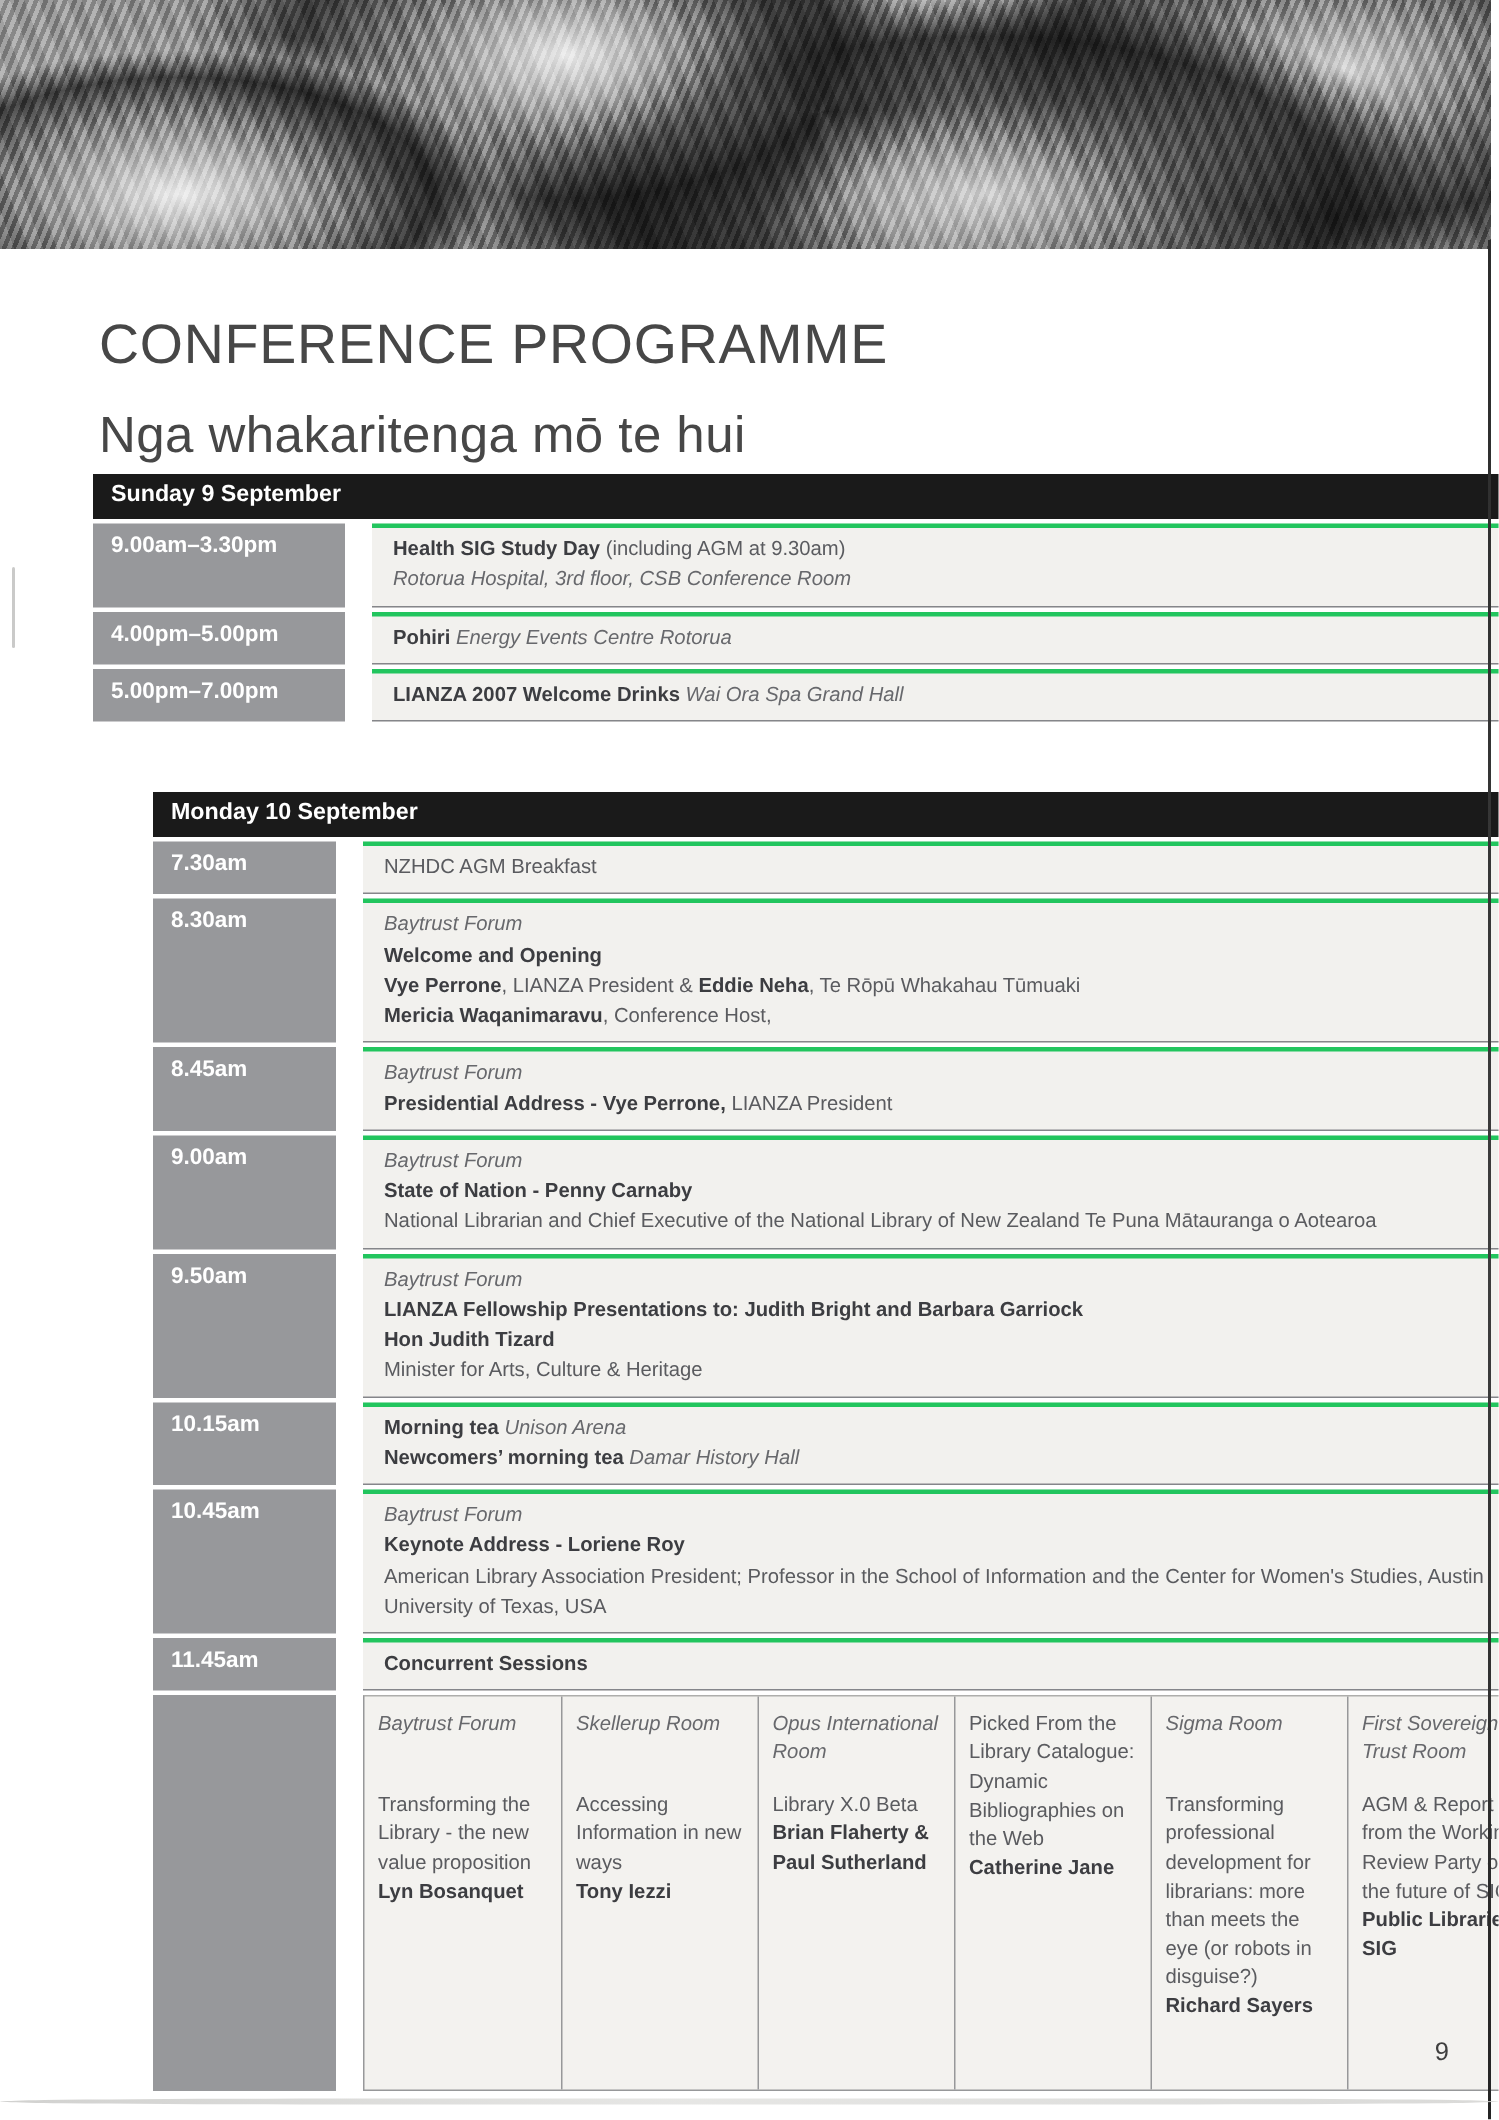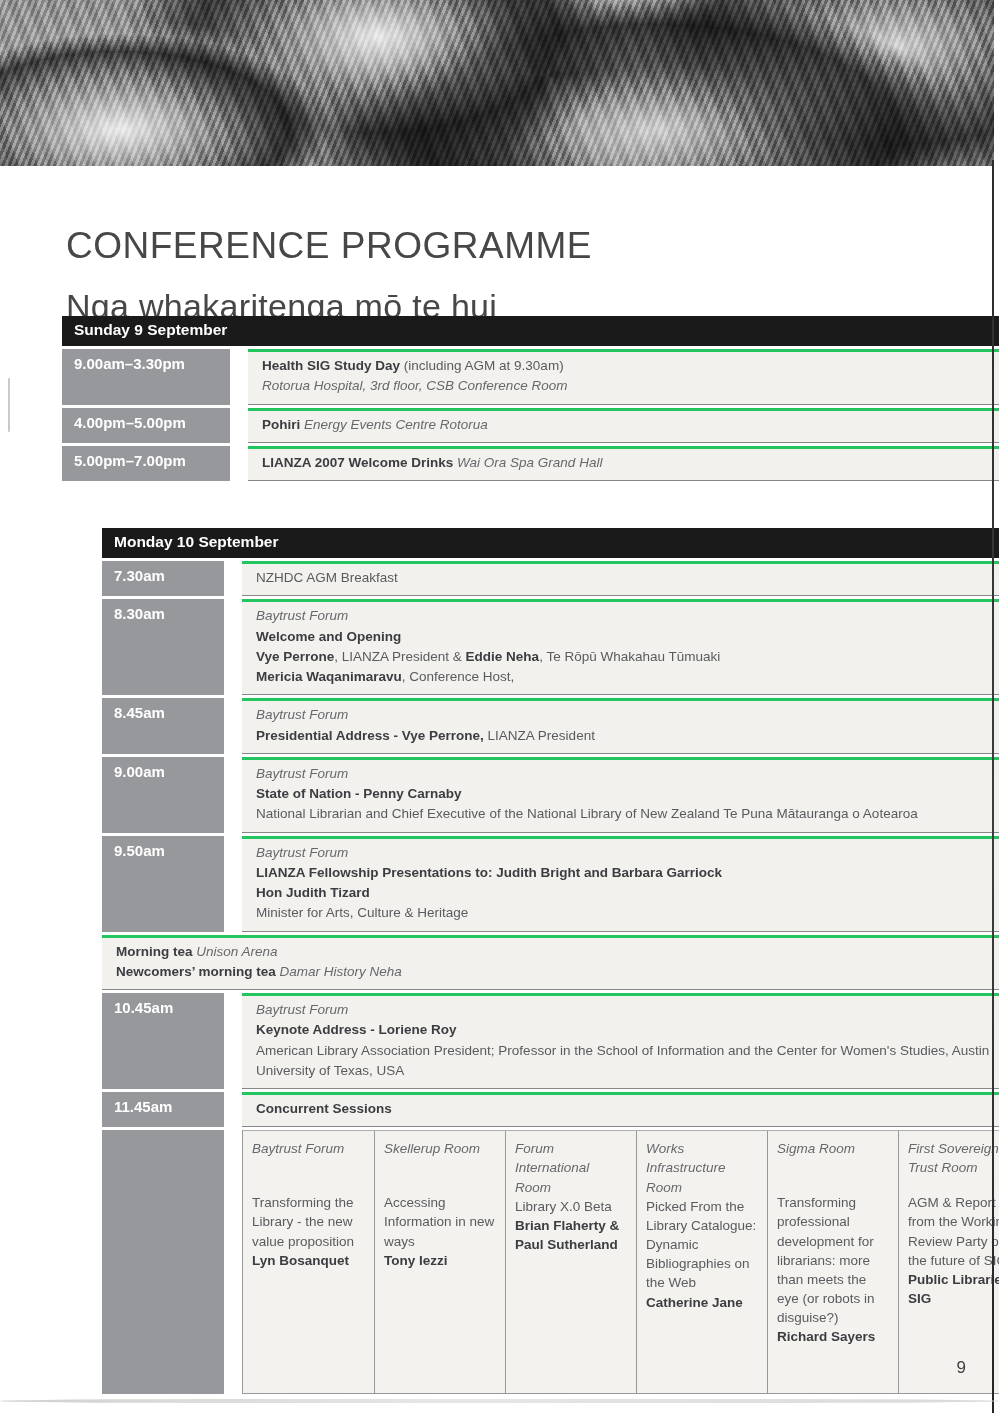--- a/index.html
+++ b/index.html
@@ -24,21 +24,21 @@
   }
   .banner::after {
     content:""; position:absolute; inset:0;
     background:
       repeating-linear-gradient(112deg, rgba(255,255,255,.20) 0 3px, rgba(0,0,0,.24) 3px 6px),
       repeating-linear-gradient(70deg, rgba(255,255,255,.10) 0 9px, rgba(0,0,0,.14) 9px 18px);
     mix-blend-mode: overlay;
   }
 
   
-  .page-title { position: absolute; left: 66px; top: 226px; color:#474747; }
+  .page-title { position: absolute; left: 66px; top: 210px; color:#474747; }
   .title-main { font-size: 37px; font-weight: 300; letter-spacing: 0.5px; line-height: 1.1; }
   .title-sub  { font-size: 34px; font-weight: 300; letter-spacing: 0.3px; margin-top: 20px; }
 
   
   .schedule { position: absolute; left: 62px; top: 316px; width: 968px; }
   .day-block + .day-block { margin-top: 47px; padding-left: 40px; }
 
   .day-header {
     background: #1a1a1a; color: #ffffff;
     font-weight: bold; font-size: 15.5px;
@@ -167,23 +167,24 @@
       <div class="s-row">
         <div class="time-cell">9.50am</div>
         <div class="content-cell">
           <div class="line"><span class="run-i">Baytrust Forum</span></div>
           <div class="line"><span class="run-b">LIANZA Fellowship Presentations to: Judith Bright and Barbara Garriock</span></div>
           <div class="line"><span class="run-b">Hon Judith Tizard</span></div>
           <div class="line"><span class="run">Minister for Arts, Culture &amp; Heritage</span></div>
         </div>
       </div>
       <div class="s-row">
+        <div class="time-cell">10.15am</div>
         <div class="content-cell">
           <div class="line"><span class="run-b">Morning tea</span><span class="run-i"> Unison Arena</span></div>
-          <div class="line"><span class="run-b">Newcomers’ morning tea</span><span class="run-i">  Damar History Neha</span></div>
+          <div class="line"><span class="run-b">Newcomers’ morning tea</span><span class="run-i">  Damar History Hall</span></div>
         </div>
       </div>
       <div class="s-row">
         <div class="time-cell">10.45am</div>
         <div class="content-cell">
           <div class="line"><span class="run-i">Baytrust Forum</span></div>
           <div class="line"><span class="run-b">Keynote Address - Loriene Roy</span></div>
           <div class="line"><span class="run">American Library Association President; Professor in the School of Information and the Center for Women's Studies, Austin University of Texas, USA</span></div>
         </div>
       </div>
@@ -200,26 +201,25 @@
             <div class="cg-room">Baytrust Forum</div>
             <div class="cg-title">Transforming the Library - the new value proposition</div>
             <div class="cg-speaker">Lyn Bosanquet</div>
           </div>
           <div class="cg-col">
             <div class="cg-room">Skellerup Room</div>
             <div class="cg-title">Accessing Information in new ways</div>
             <div class="cg-speaker">Tony Iezzi</div>
           </div>
           <div class="cg-col">
-            <div class="cg-room">Forum International Room</div>
+            <div class="cg-room">Opus International Room</div>
             <div class="cg-title">Library X.0 Beta</div>
             <div class="cg-speaker">Brian Flaherty &amp; Paul Sutherland</div>
           </div>
           <div class="cg-col">
-            <div class="cg-room">Works Infrastructure Room</div>
             <div class="cg-title">Picked From the Library Catalogue: Dynamic Bibliographies on the Web</div>
             <div class="cg-speaker">Catherine Jane</div>
           </div>
           <div class="cg-col">
             <div class="cg-room">Sigma Room</div>
             <div class="cg-title">Transforming professional development for librarians: more than meets the eye (or robots in disguise?)</div>
             <div class="cg-speaker">Richard Sayers</div>
           </div>
           <div class="cg-col">
             <div class="cg-room">First Sovereign Trust Room</div>

